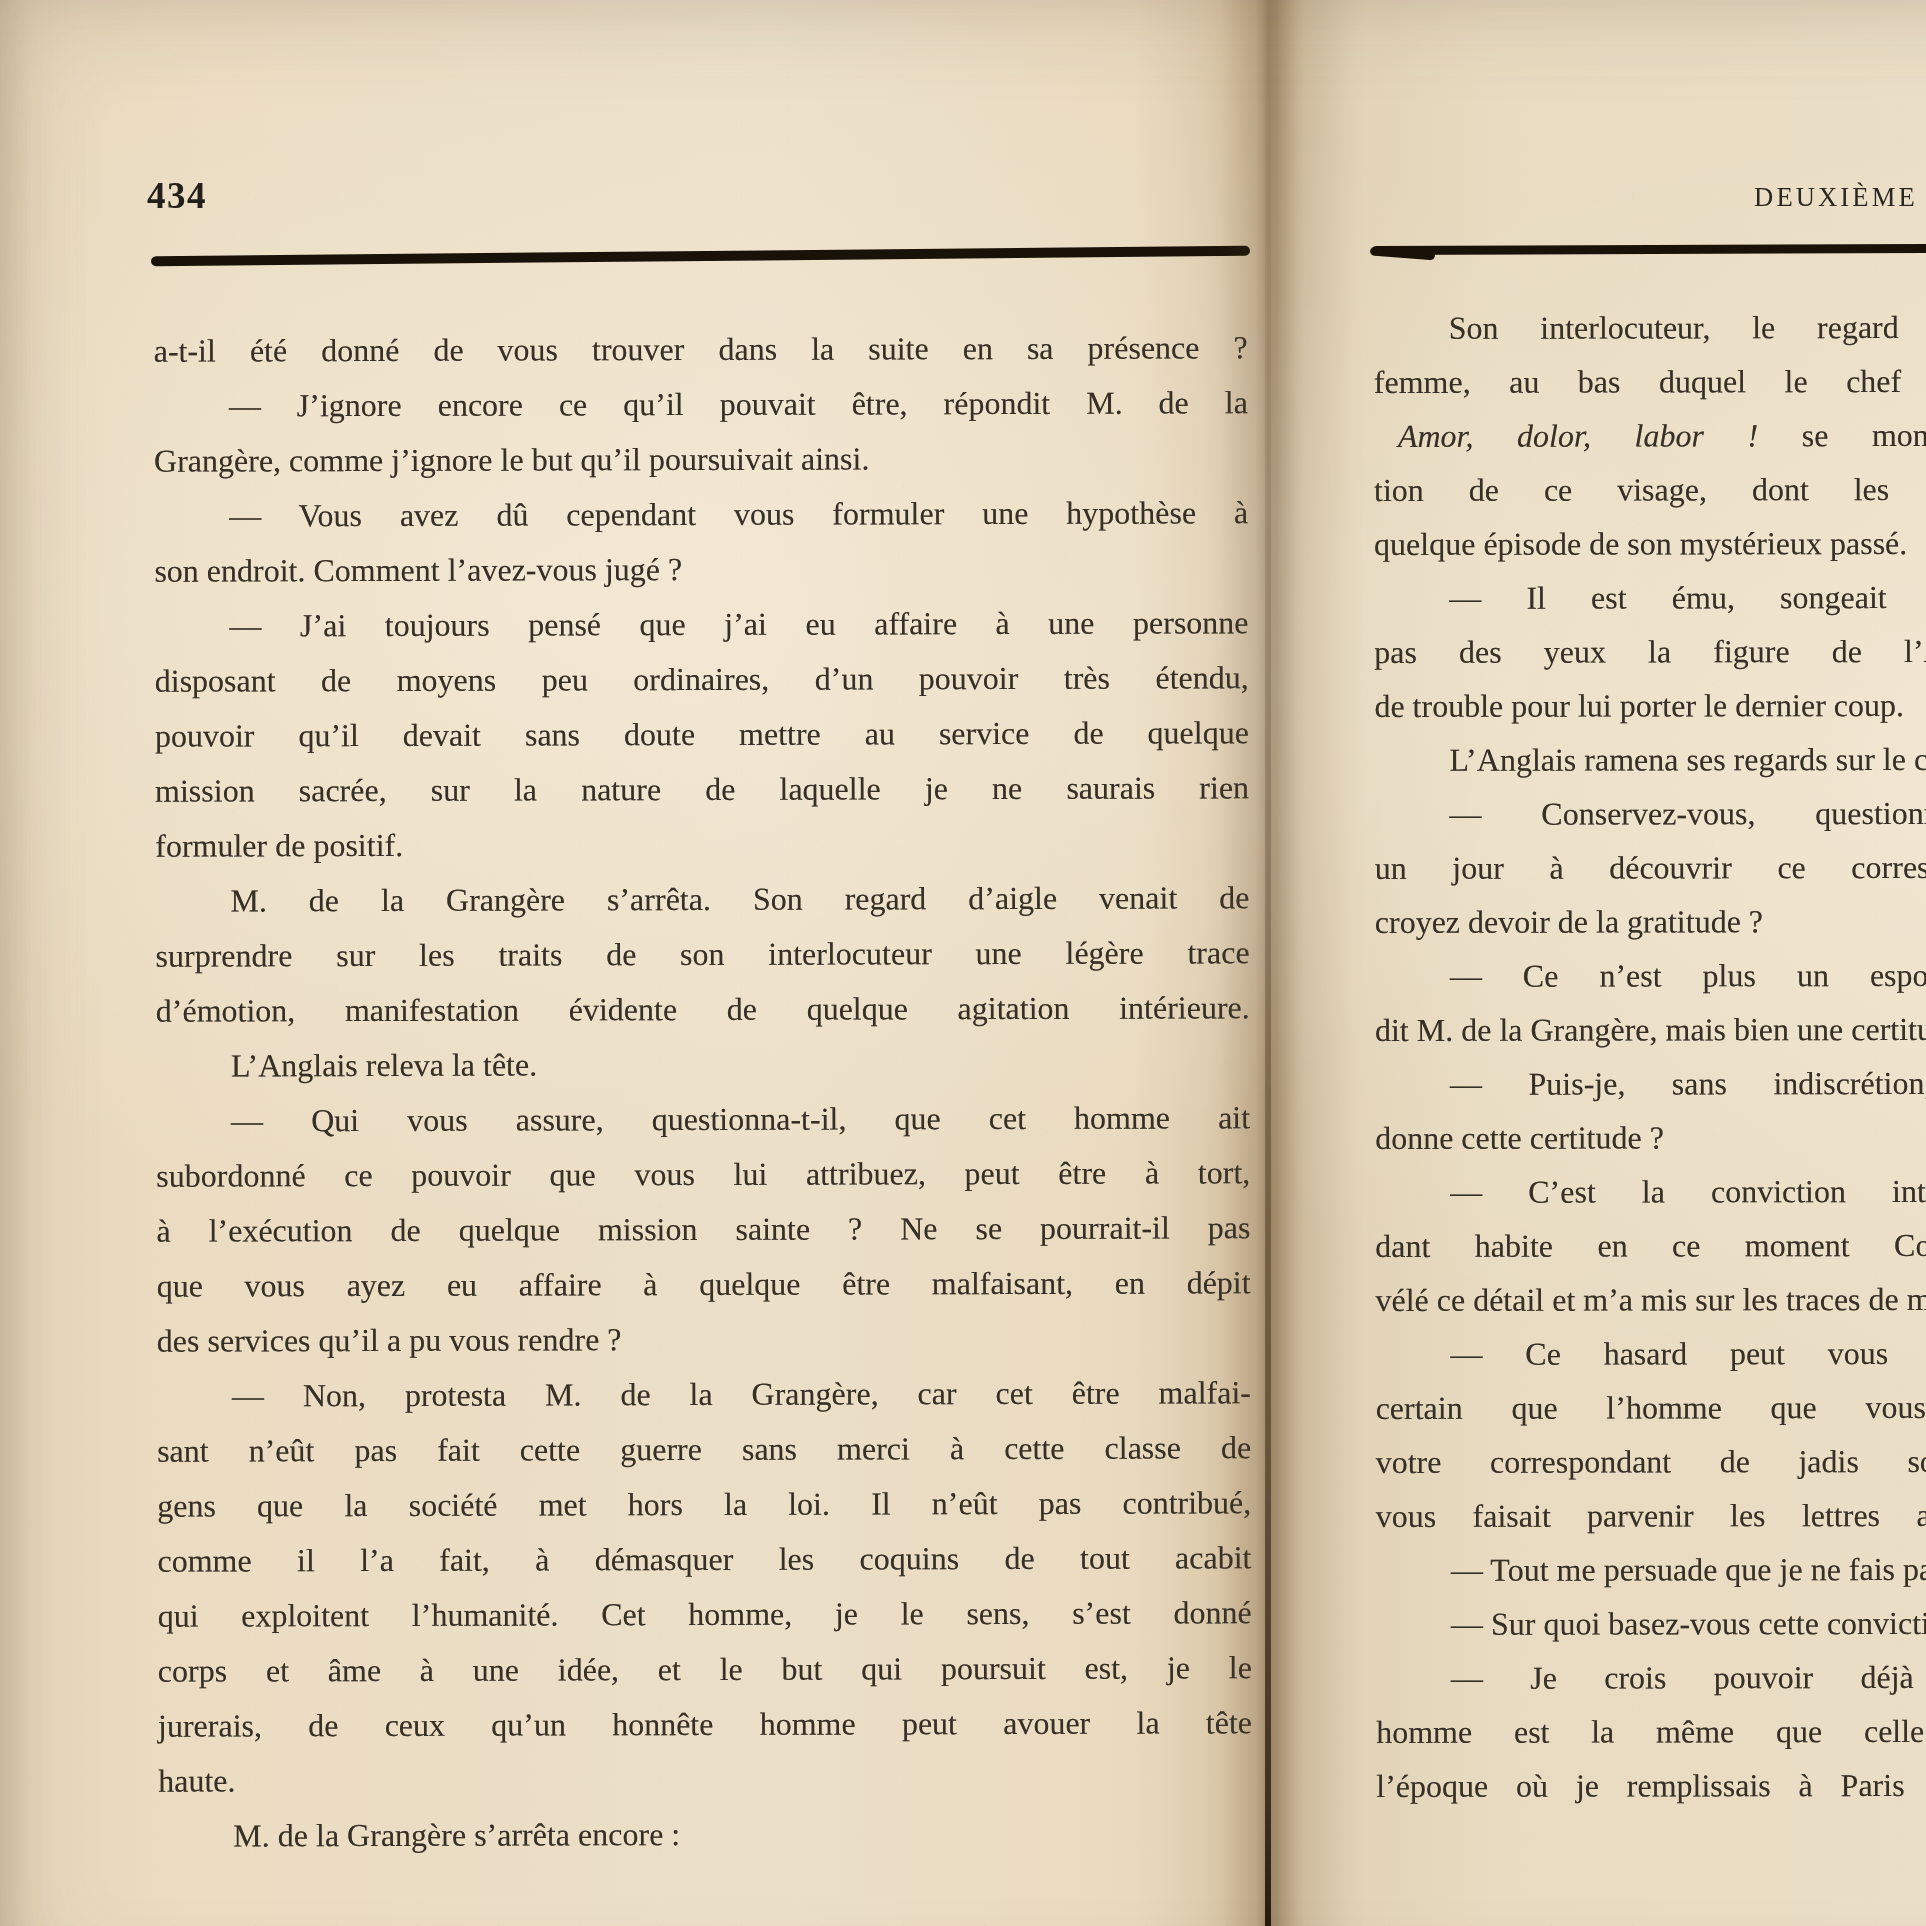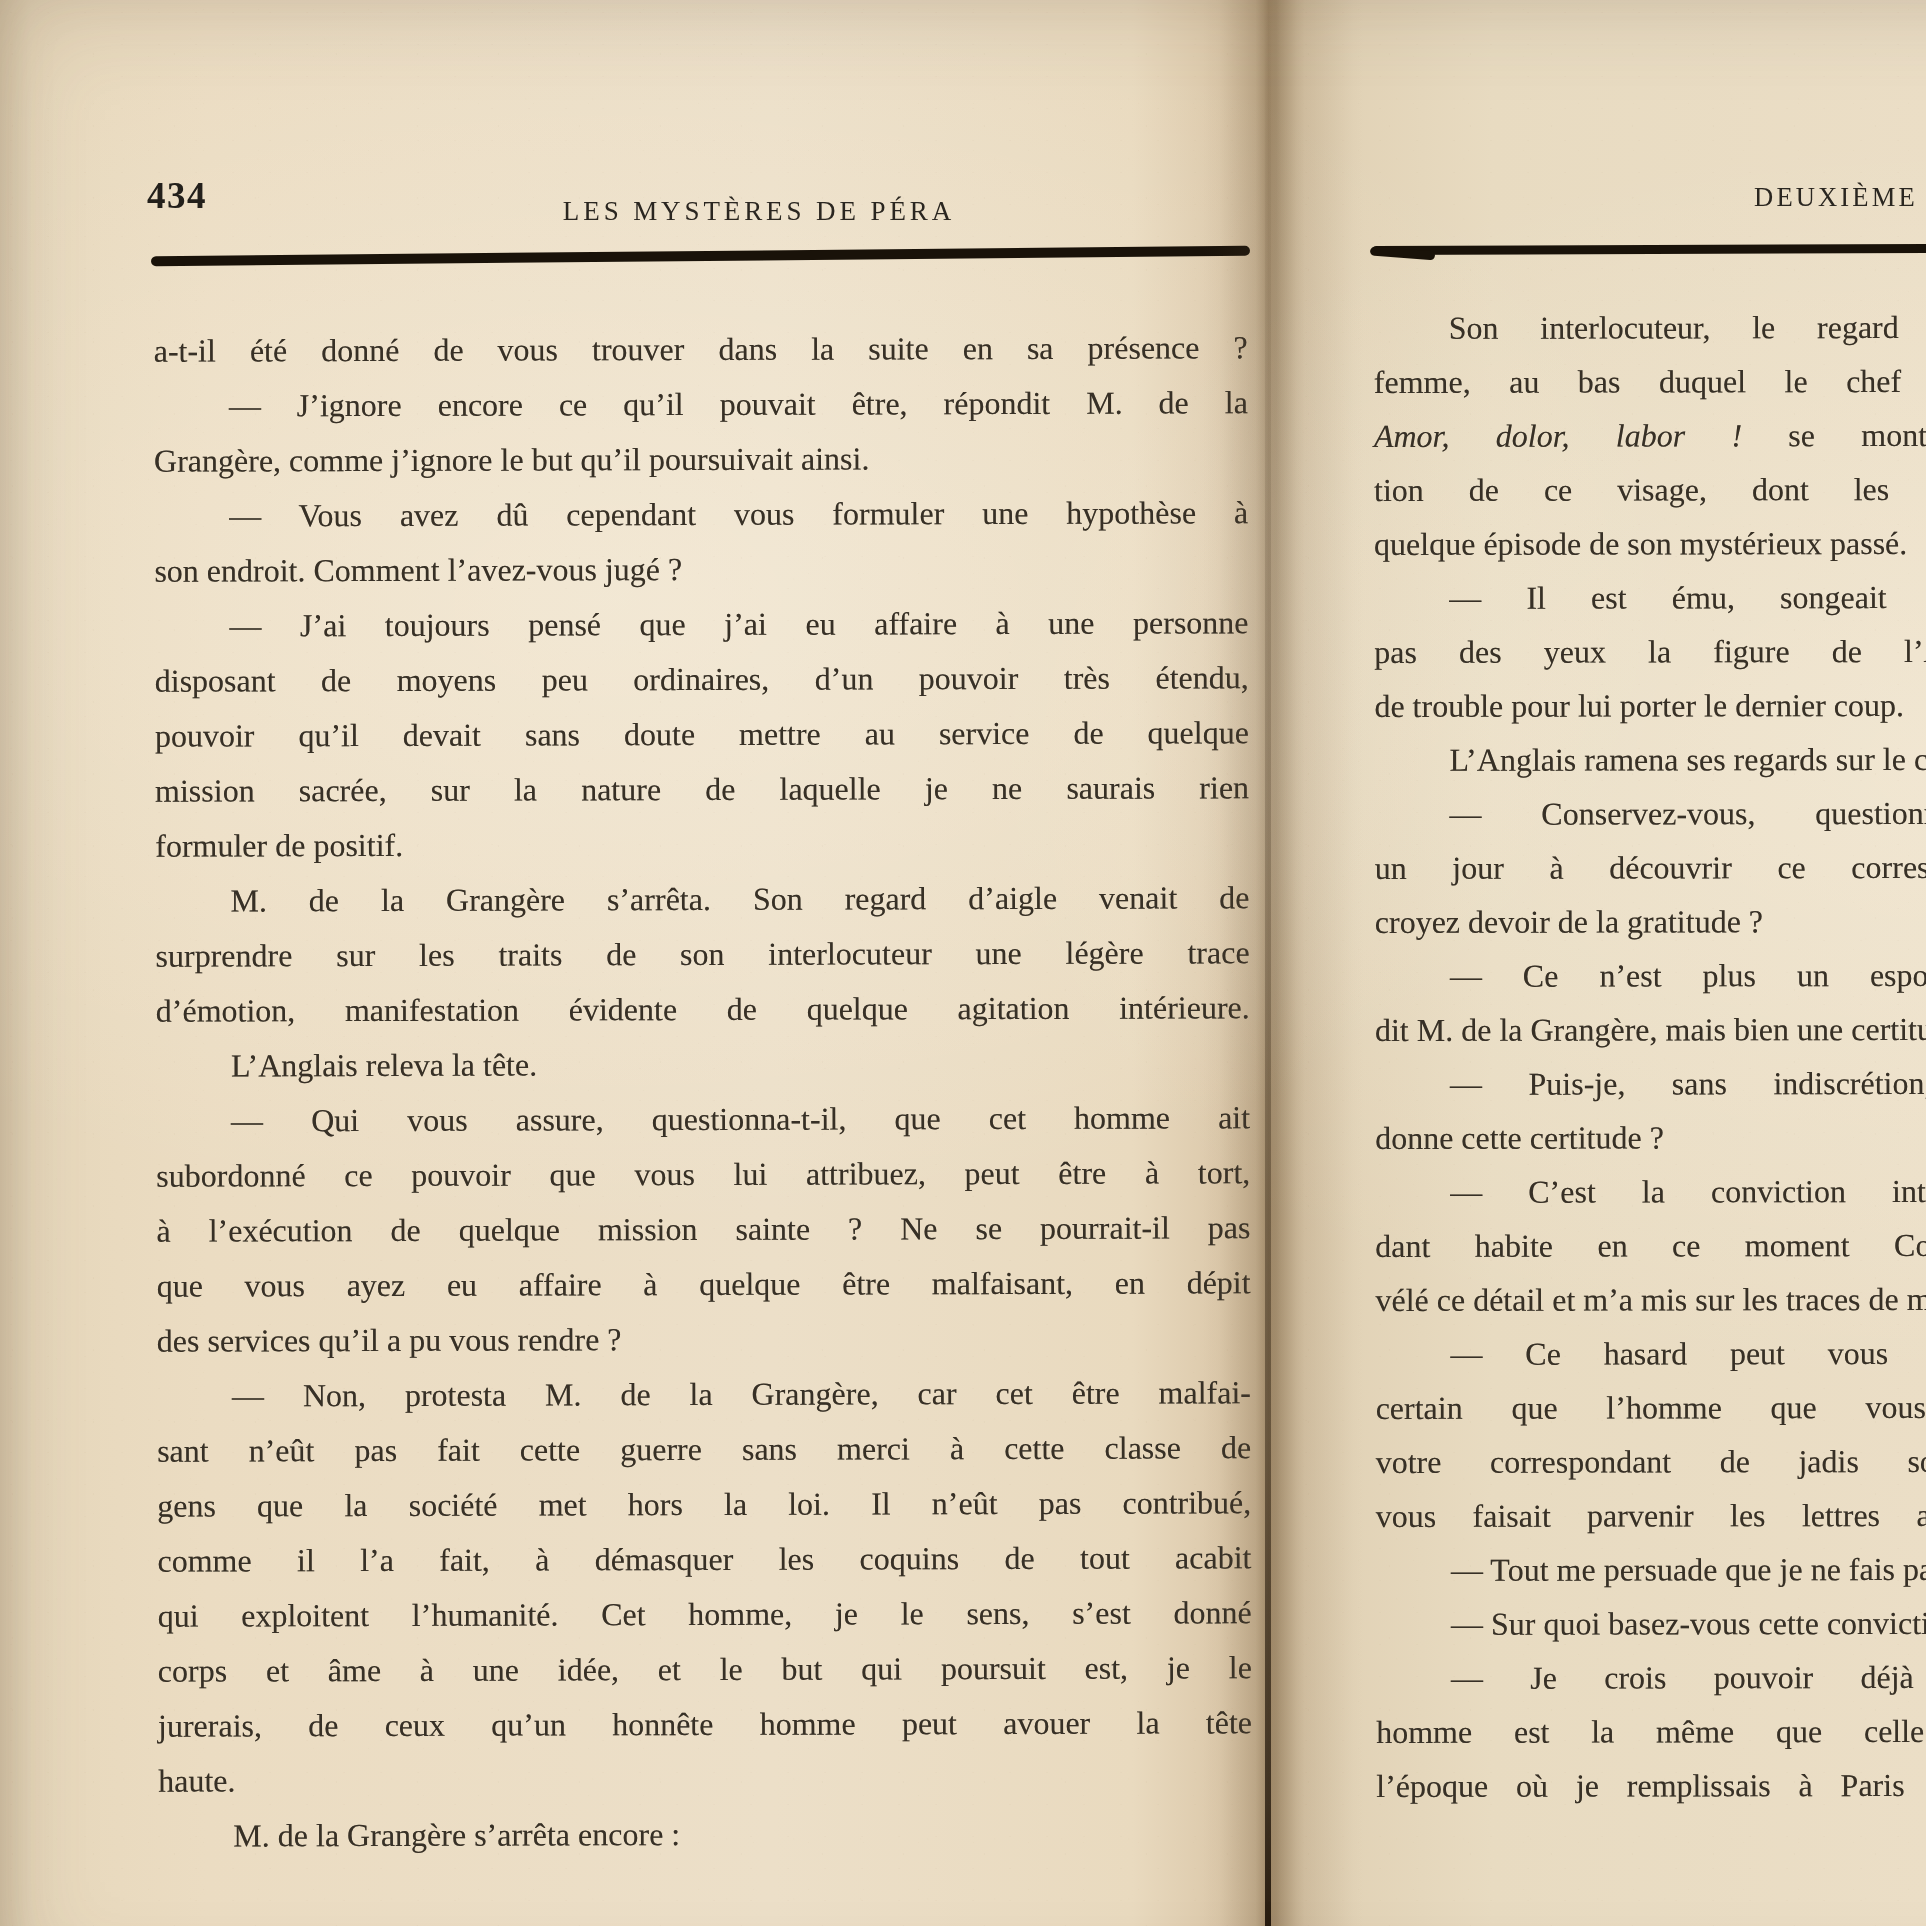--- a/index.html
+++ b/index.html
@@ -49,29 +49,28 @@
   .col-right{left:1375px;top:300px;width:1106px;transform:rotate(-0.10deg);}
   .tline{
     font-size:32px;height:55px;line-height:55px;white-space:nowrap;
     text-align:justify;text-align-last:justify;white-space:normal;
     overflow:visible;color:#373026;
     text-shadow:0 0 0.4px rgba(55,48,38,.45);
   }
   .col-right .tline{height:54px;line-height:54px;}
   .tline.ind{text-indent:75px;}
   .tline.end{text-align-last:left;}
-  em{font-style:italic;}
+  em{font-style:italic;margin-left:24px;}
 </style>
 </head>
 <body>
 
 <div class="spread">
 
   <div class="pagenum" style="left:147px;top:174px;">434</div>
-  <div class="runhead" style="left:270px;width:978px;top:196px;">LES MYSTÈRES DE PÉRA</div>
   <div class="rule rule-left"></div>
 
   <div class="runhead" style="left:1464px;width:871px;top:182px;letter-spacing:3.1px;font-size:26.6px;">DEUXIÈME PARTIE.</div>
 
   <div class="rule rule-right"></div>
 
   <div class="col col-left">
       <div class="tline">a-t-il été donné de vous trouver dans la suite en sa présence ?</div>
       <div class="tline ind">— J’ignore encore ce qu’il pouvait être, répondit M. de la</div>
       <div class="tline end">Grangère, comme j’ignore le but qu’il poursuivait ainsi.</div>

